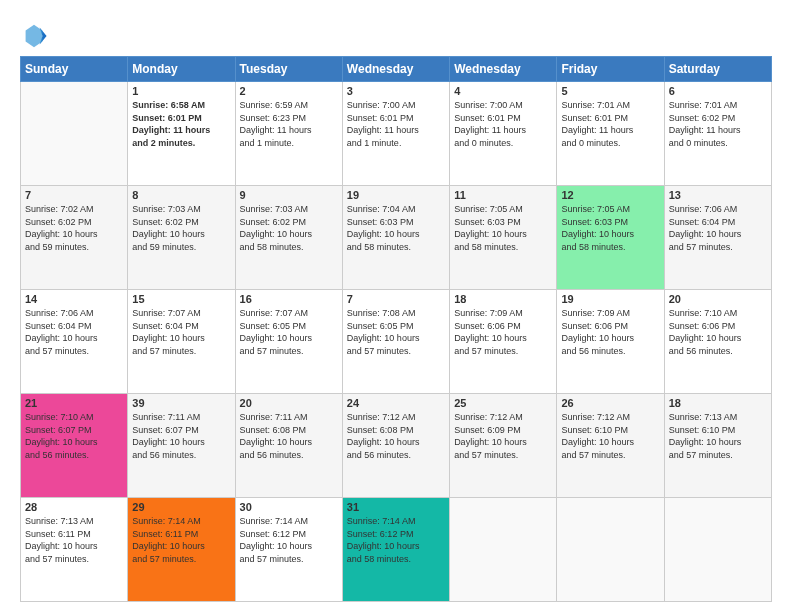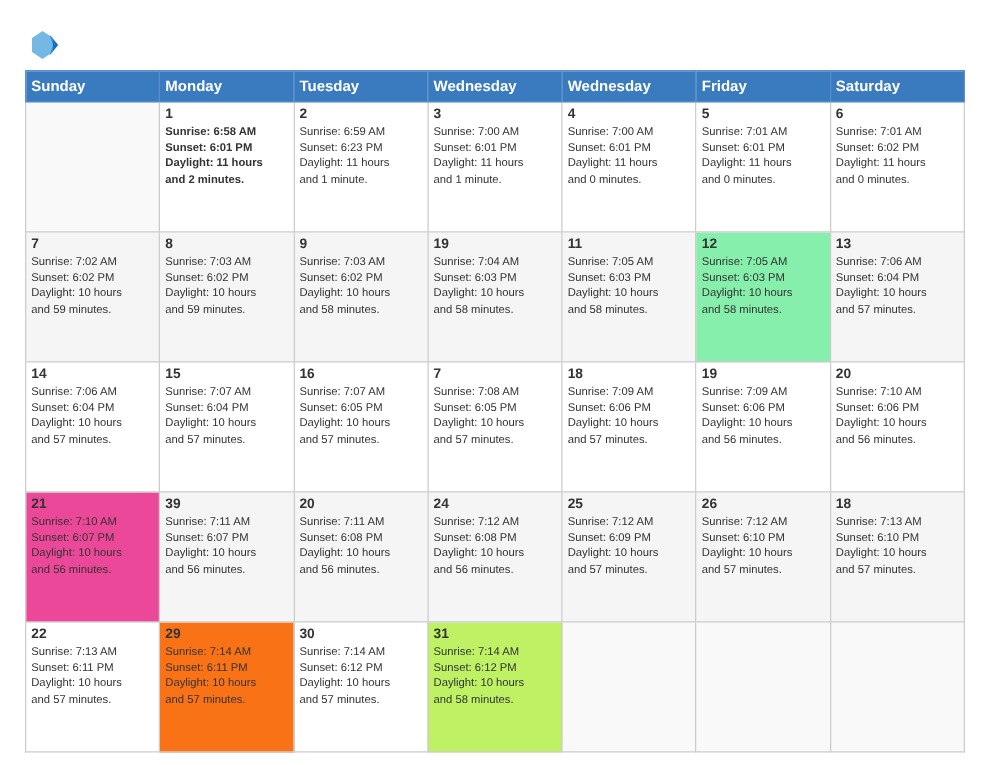--- a/index.html
+++ b/index.html
@@ -333,41 +333,41 @@
           <td style="background: rgb(245, 245, 245);">
             <span class="day-num">18</span>
             <div class="day-info" style="white-space: pre-line;">Sunrise: 7:13 AM
 Sunset: 6:10 PM
 Daylight: 10 hours
 and 57 minutes.</div>
           </td>
         </tr>
         <tr style="background: rgb(255, 255, 255);">
           <td style="background: rgb(255, 255, 255);">
-            <span class="day-num">22</span>
+            <span class="day-num">28</span>
             <div class="day-info" style="white-space: pre-line;">Sunrise: 7:13 AM
 Sunset: 6:11 PM
 Daylight: 10 hours
 and 57 minutes.</div>
           </td>
           <td style="background: #f97316;">
             <span class="day-num">29</span>
             <div class="day-info" style="white-space: pre-line;">Sunrise: 7:14 AM
 Sunset: 6:11 PM
 Daylight: 10 hours
 and 57 minutes.</div>
           </td>
           <td style="background: rgb(255, 255, 255);">
             <span class="day-num">30</span>
             <div class="day-info" style="white-space: pre-line;">Sunrise: 7:14 AM
 Sunset: 6:12 PM
 Daylight: 10 hours
 and 57 minutes.</div>
           </td>
-          <td style="background: #bef264;">
+          <td style="background: #14b8a6;">
             <span class="day-num">31</span>
             <div class="day-info" style="white-space: pre-line;">Sunrise: 7:14 AM
 Sunset: 6:12 PM
 Daylight: 10 hours
 and 58 minutes.</div>
           </td>
           <td class="empty-cell" style="background: rgb(249, 249, 249);"></td>
           <td class="empty-cell" style="background: rgb(249, 249, 249);"></td>
           <td class="empty-cell" style="background: rgb(249, 249, 249);"></td>
         </tr>

